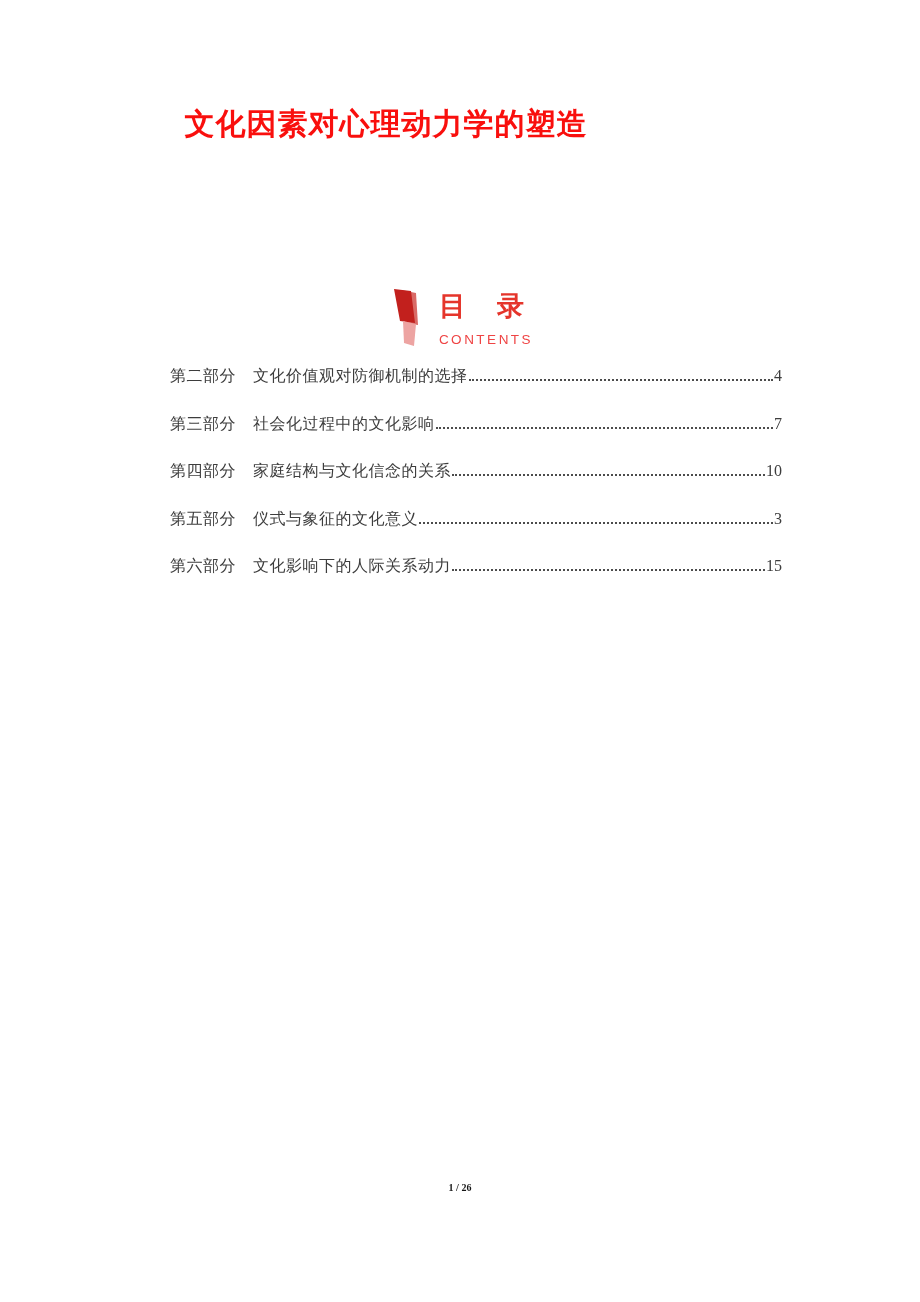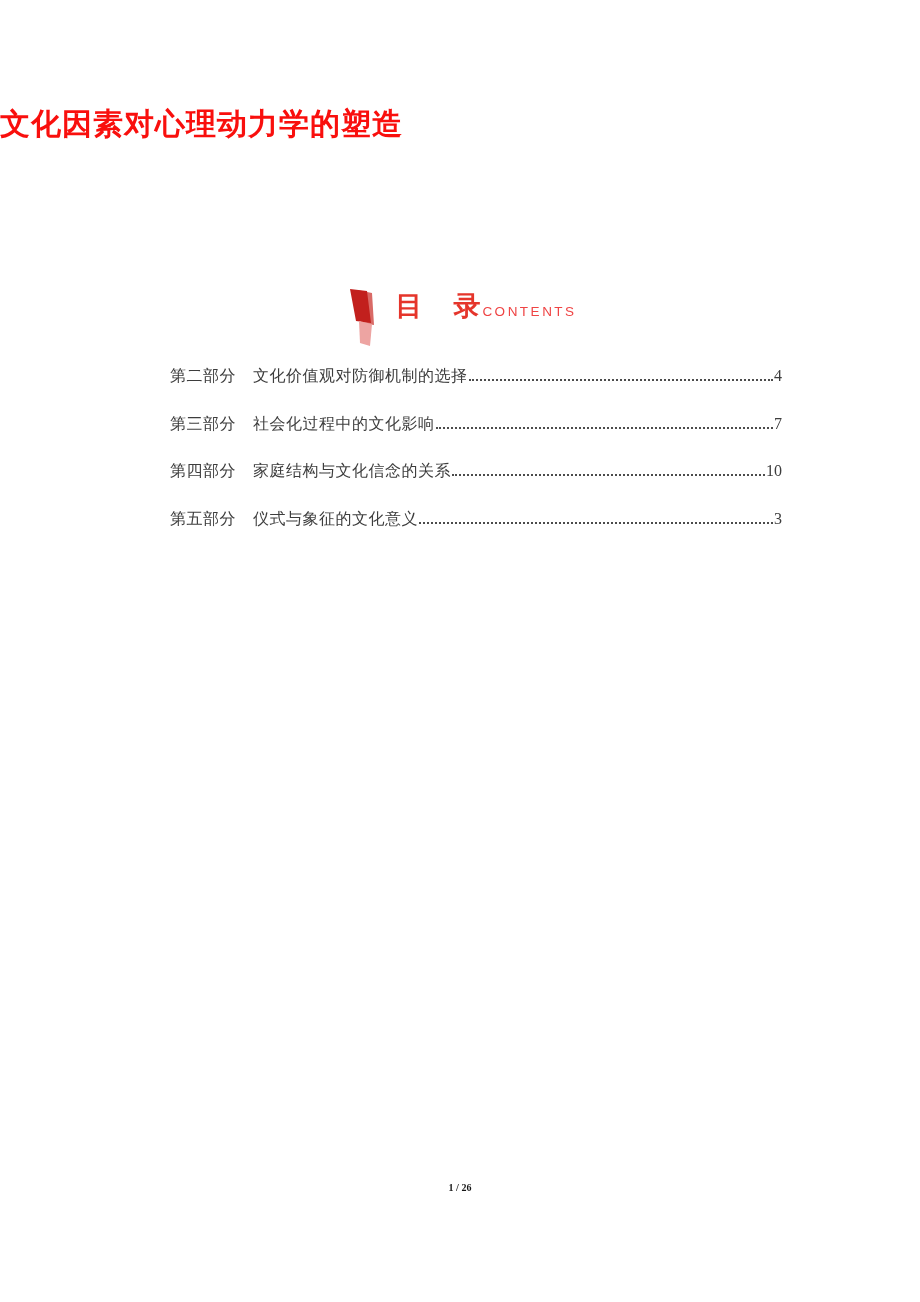--- a/index.html
+++ b/index.html
@@ -14,20 +14,21 @@
     overflow: hidden;
     font-family: "Liberation Serif", "DejaVu Serif", serif;
   }
 
   
   .doc-title {
     position: absolute;
     top: 106px;
     left: 0;
     width: 772px;
+    text-align: center;
     font-family: "Liberation Sans", "DejaVu Sans", sans-serif;
     font-weight: bold;
     font-size: 30px;
     line-height: 36px;
     color: #f90f0d;
     letter-spacing: 1px;
     white-space: nowrap;
   }
 
   
@@ -41,21 +42,21 @@
     align-items: flex-start;
   }
   .toc-logo {
     width: 42px;
     height: 62px;
     margin-right: 10px;
     flex: 0 0 auto;
   }
   .toc-heading-col {
     display: flex;
-    flex-direction: row;
+    flex-direction: column;
     padding-top: 5px;
   }
   .toc-heading {
     font-family: "Liberation Sans", "DejaVu Sans", sans-serif;
     font-weight: bold;
     font-size: 27px;
     line-height: 28px;
     color: #e5352b;
     letter-spacing: 2px;
     white-space: nowrap;
@@ -157,15 +158,21 @@
       <span class="toc-entry-title">家庭结构与文化信念的关系</span>
       <span class="toc-leader"></span>
       <span class="toc-page-num">10</span>
     </div>
     <div class="toc-row">
       <span class="toc-part">第五部分</span>
       <span class="toc-entry-title">仪式与象征的文化意义</span>
       <span class="toc-leader"></span>
       <span class="toc-page-num">3</span>
     </div>
+    <div class="toc-row">
+      <span class="toc-part">第六部分</span>
+      <span class="toc-entry-title">文化影响下的人际关系动力</span>
+      <span class="toc-leader"></span>
+      <span class="toc-page-num">15</span>
+    </div>
   </div>
 
 <div class="page-footer">1 / 26</div>
 
 </body></html>

